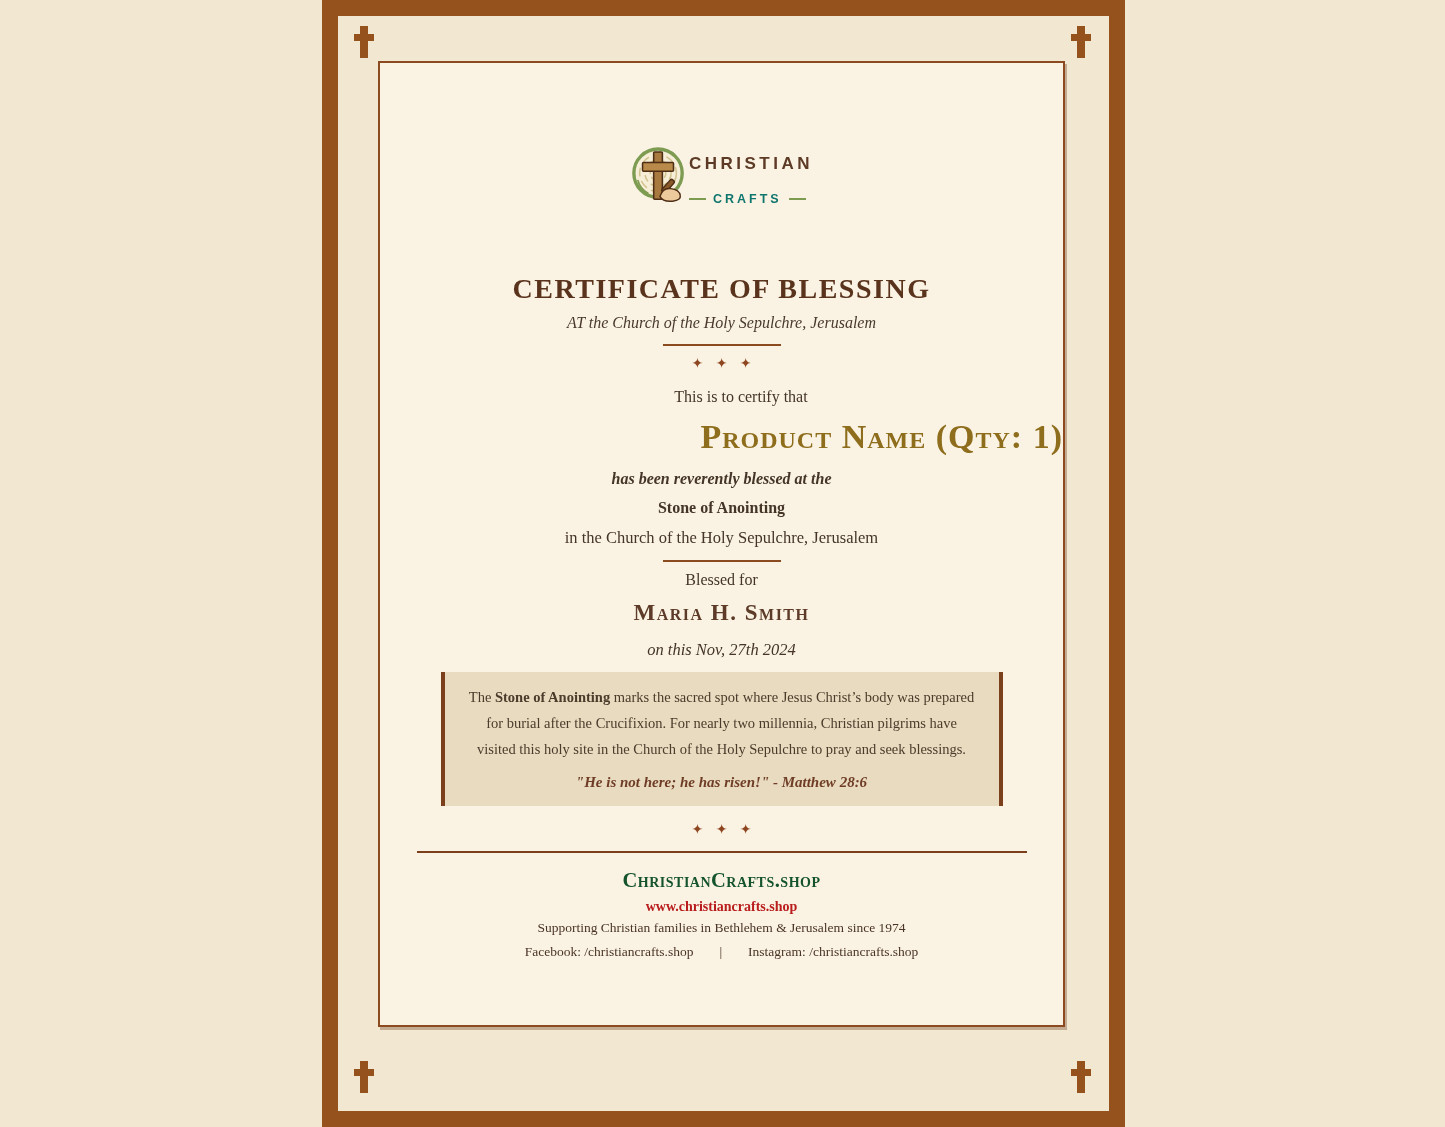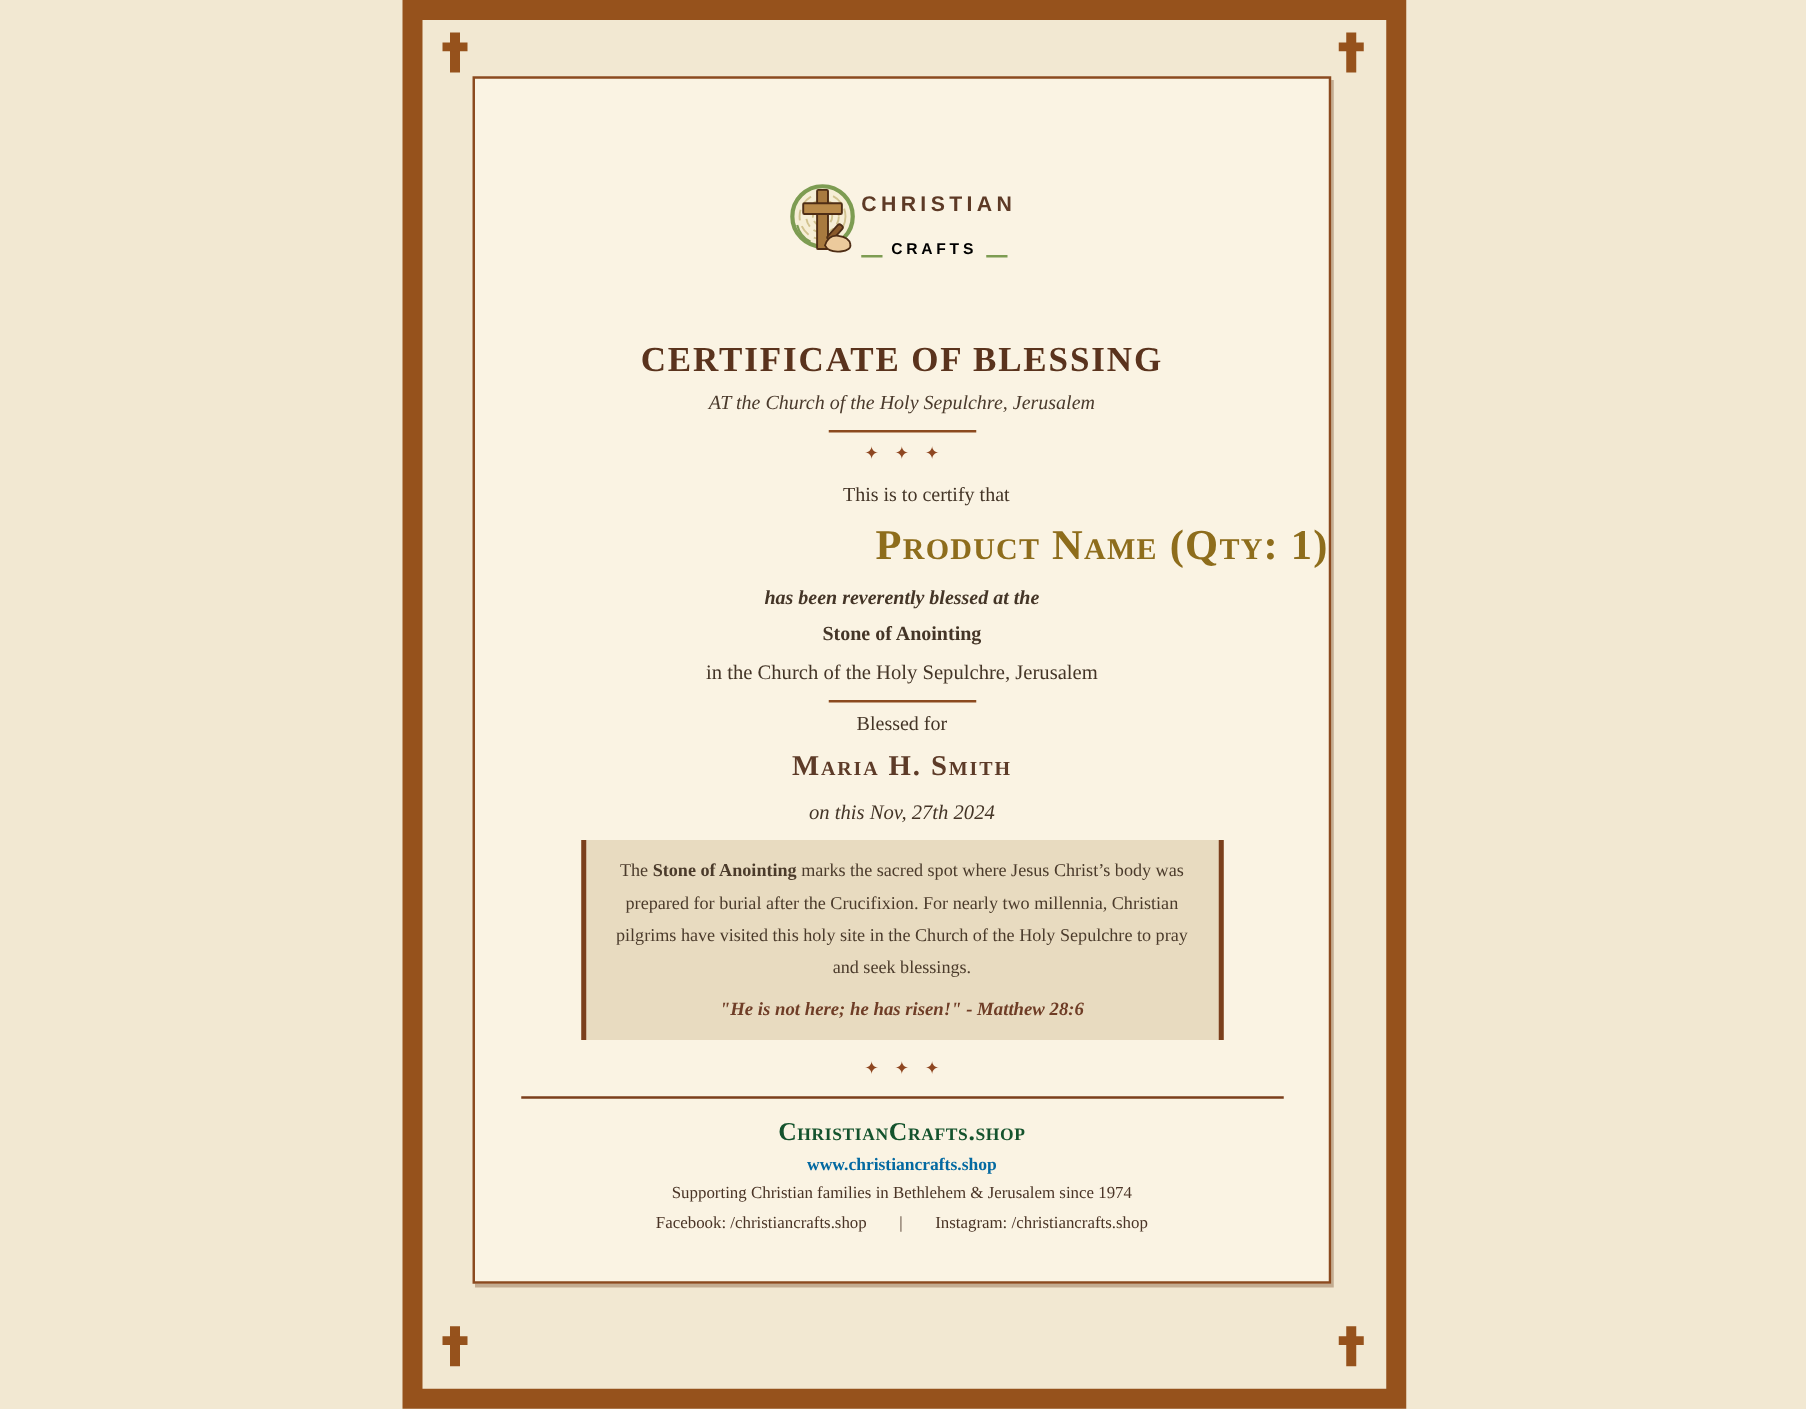--- a/index.html
+++ b/index.html
@@ -34,53 +34,53 @@
     border:2px solid #8b4a1f;
     box-shadow:2px 3px 0 rgba(110,60,25,0.35);
     text-align:center;
     color:#443527;
   }
 
   
   .logo-row { margin-top:84px; display:flex; justify-content:center; align-items:center; gap:1px; height:66px; }
   .logo-text { text-align:left; }
   .logo-line1 { font-family:"Liberation Sans", sans-serif; font-weight:bold; font-size:17px; letter-spacing:3.5px; color:#5d3a26; }
-  .logo-line2 { margin-top:18px; display:flex; align-items:flex-end; gap:7px; font-family:"Liberation Sans", sans-serif; font-weight:bold; font-size:12.5px; letter-spacing:3px; color:#000000; }
+  .logo-line2 { margin-top:18px; display:flex; align-items:center; gap:7px; font-family:"Liberation Sans", sans-serif; font-weight:bold; font-size:12.5px; letter-spacing:3px; color:#0f766e; }
   .dash { width:17px; height:2px; background:#7d9c52; }
 
   .title { margin-top:60px; font-size:28px; font-weight:bold; letter-spacing:1.5px; color:#5a331d; }
   .subtitle { margin-top:9px; font-size:16px; font-style:italic; color:#4a3a2c; }
 
   .divider-short { margin:12px auto 0; width:118px; height:2px; background:#8b4a1f; }
   .diamonds { margin-top:9px; font-size:14px; color:#8e4620; word-spacing:8px; font-family:"DejaVu Sans", sans-serif; }
 
   .certify { margin-top:17px; font-size:16px;padding-left:39px; }
   .product { margin-top:12px; font-size:34px; font-weight:bold; font-variant:small-caps; letter-spacing:1px; color:#8e6d1c;text-align:right; }
   .blessed-line { margin-top:14px; font-size:16px; font-weight:bold; font-style:italic; }
   .stone { margin-top:11px; font-size:16px; font-weight:bold; }
   .church { margin-top:11px; font-size:16.5px; }
   .blessed-for { margin-top:9px; font-size:16px; }
   .name { margin-top:11px; font-size:23px; font-weight:bold; font-variant:small-caps; letter-spacing:1.5px; color:#5d3b28; }
   .date { margin-top:14px; font-size:16.5px; font-style:italic; }
 
   .info-box {
-    margin:12px auto 0; width:514px; box-sizing:border-box;
+    margin:12px auto 0; width:562px; box-sizing:border-box;
     background:#e8dbc0;
     border-left:4px solid #7b3f1c; border-right:4px solid #7b3f1c;
     padding:13px 24px 15px;
     text-align:center;
   }
   .info-text { font-size:14.5px; line-height:1.78; color:#4b3b2b; }
   .info-quote { margin-top:12px; font-size:15px; font-weight:bold; font-style:italic; color:#6f3d26; }
 
   .divider-wide { margin:14px auto 0; width:610px; height:2px; background:#7b3f1c; }
 
   .handcrafted { margin-top:14px; font-size:14px; color:#4a3426; }
   .brand { margin-top:16px; font-size:20.5px; font-weight:bold; font-variant:small-caps; letter-spacing:0.5px; color:#14532d; }
-  .www { margin-top:7px; font-size:14px; font-weight:bold; color:#0369a1; }
+  .www { margin-top:7px; font-size:14px; font-weight:bold; color:#b91c1c; }
   .addr { margin-top:4px; font-size:14px; line-height:1.35; color:#4a3426; }
   .tofu { display:inline-block; width:8px; height:13px; border:1px solid #4a3426; vertical-align:-1px; margin-right:5px; }
   .supporting { margin-top:5px; font-size:13.5px; color:#4a3426;text-align:center; }
   .social { margin-top:8px; font-size:13.5px; color:#4a3426; }
   .social .sep { margin:0 26px; }
 </style>
 </head>
 <body>
 
 <div class="card">

